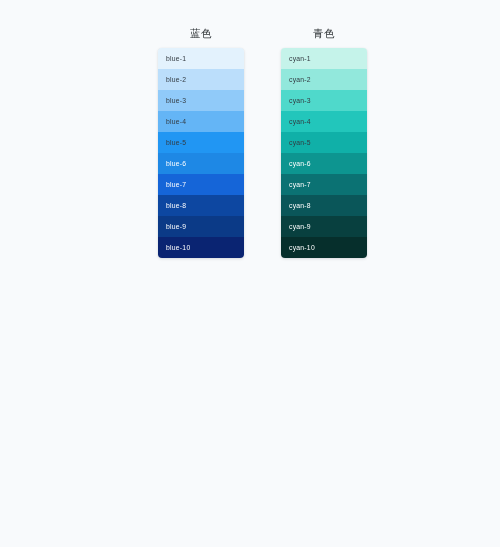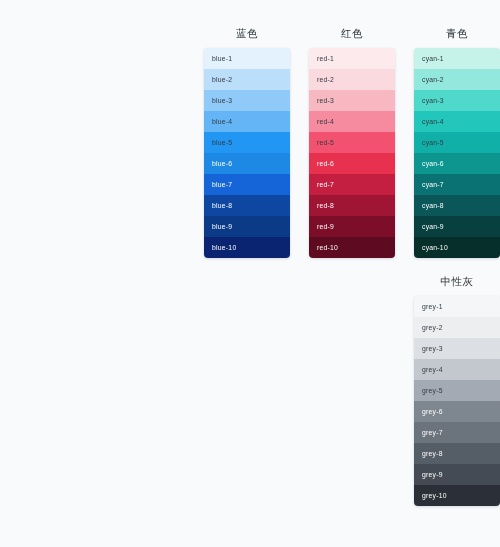--- a/index.html
+++ b/index.html
@@ -19,24 +19,24 @@
   #palette-page {
     position: relative;
     width: 500px;
     height: 547px;
     background: #f8fafc;
     padding: 0;
   }
 
   .palette-row {
     display: flex;
-    justify-content: flex-end;
+    justify-content: center;
     align-items: flex-start;
     padding-left: 25px;
-    gap: 19px;
+    gap: 37px;
   }
 
   #row-top    { padding-top: 27px; }
   #row-bottom { padding-top: 17px; }
 
   .palette-card {
     width: 86px;
     display: flex;
     flex-direction: column;
     align-items: center;
@@ -90,60 +90,30 @@
           <div class="swatch dark-text" style="background: rgb(100, 181, 246);">blue-4</div>
           <div class="swatch dark-text" style="background: rgb(33, 150, 243);">blue-5</div>
           <div class="swatch light-text" style="background: rgb(30, 136, 229);">blue-6</div>
           <div class="swatch light-text" style="background: rgb(21, 101, 216);">blue-7</div>
           <div class="swatch light-text" style="background: rgb(13, 71, 161);">blue-8</div>
           <div class="swatch light-text" style="background: rgb(11, 58, 135);">blue-9</div>
           <div class="swatch light-text" style="background: rgb(10, 36, 114);">blue-10</div>
         </div>
       </div>
       <div class="palette-card">
-        <div class="palette-title">红色</div>
-        <div class="swatch-stack">
-          <div class="swatch dark-text" style="background: rgb(253, 234, 236);">red-1</div>
-          <div class="swatch dark-text" style="background: rgb(250, 218, 223);">red-2</div>
-          <div class="swatch dark-text" style="background: rgb(247, 184, 194);">red-3</div>
-          <div class="swatch dark-text" style="background: rgb(246, 139, 160);">red-4</div>
-          <div class="swatch dark-text" style="background: rgb(242, 82, 112);">red-5</div>
-          <div class="swatch light-text" style="background: rgb(232, 48, 79);">red-6</div>
-          <div class="swatch light-text" style="background: rgb(196, 31, 65);">red-7</div>
-          <div class="swatch light-text" style="background: rgb(160, 20, 52);">red-8</div>
-          <div class="swatch light-text" style="background: rgb(125, 14, 42);">red-9</div>
-          <div class="swatch light-text" style="background: rgb(94, 10, 32);">red-10</div>
-        </div>
-      </div>
-      <div class="palette-card">
         <div class="palette-title">青色</div>
         <div class="swatch-stack">
           <div class="swatch dark-text" style="background: rgb(197, 243, 234);">cyan-1</div>
           <div class="swatch dark-text" style="background: rgb(146, 232, 220);">cyan-2</div>
           <div class="swatch dark-text" style="background: rgb(79, 217, 203);">cyan-3</div>
           <div class="swatch dark-text" style="background: rgb(34, 198, 187);">cyan-4</div>
           <div class="swatch dark-text" style="background: rgb(16, 176, 168);">cyan-5</div>
           <div class="swatch light-text" style="background: rgb(13, 149, 144);">cyan-6</div>
           <div class="swatch light-text" style="background: rgb(11, 114, 115);">cyan-7</div>
           <div class="swatch light-text" style="background: rgb(10, 86, 89);">cyan-8</div>
           <div class="swatch light-text" style="background: rgb(8, 64, 63);">cyan-9</div>
           <div class="swatch light-text" style="background: rgb(6, 47, 44);">cyan-10</div>
         </div>
       </div>
     </div>
   <div class="palette-row" id="row-bottom">
-      <div class="palette-card">
-        <div class="palette-title">中性灰</div>
-        <div class="swatch-stack">
-          <div class="swatch dark-text" style="background: rgb(245, 246, 247);">grey-1</div>
-          <div class="swatch dark-text" style="background: rgb(236, 238, 240);">grey-2</div>
-          <div class="swatch dark-text" style="background: rgb(220, 223, 227);">grey-3</div>
-          <div class="swatch dark-text" style="background: rgb(195, 200, 206);">grey-4</div>
-          <div class="swatch dark-text" style="background: rgb(163, 170, 179);">grey-5</div>
-          <div class="swatch light-text" style="background: rgb(126, 134, 143);">grey-6</div>
-          <div class="swatch light-text" style="background: rgb(107, 115, 125);">grey-7</div>
-          <div class="swatch light-text" style="background: rgb(85, 93, 103);">grey-8</div>
-          <div class="swatch light-text" style="background: rgb(68, 75, 85);">grey-9</div>
-          <div class="swatch light-text" style="background: rgb(43, 48, 56);">grey-10</div>
-        </div>
-      </div>
     </div>
 </div>
 
 </body></html>

